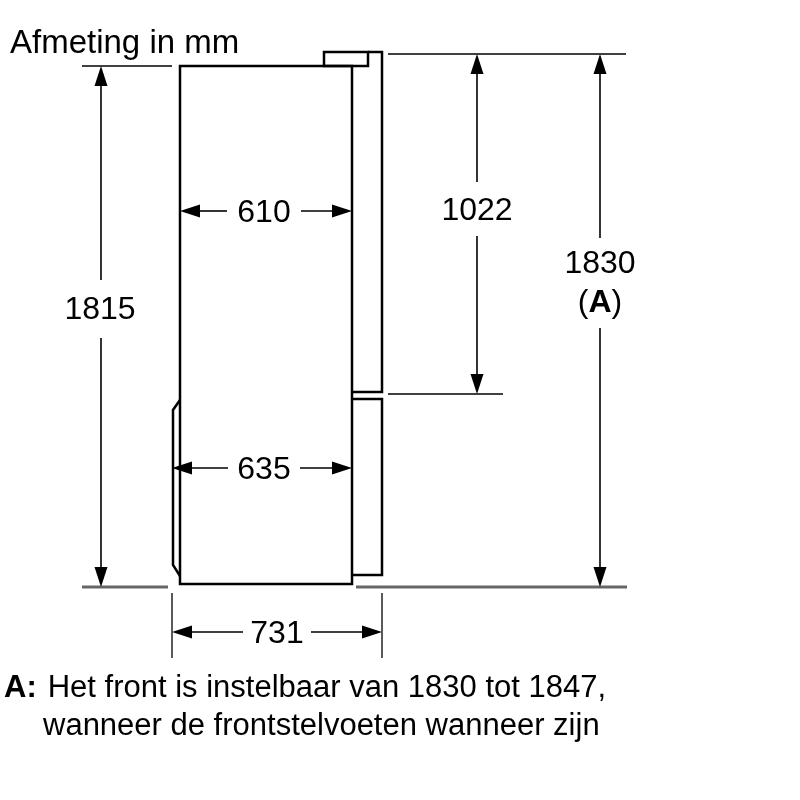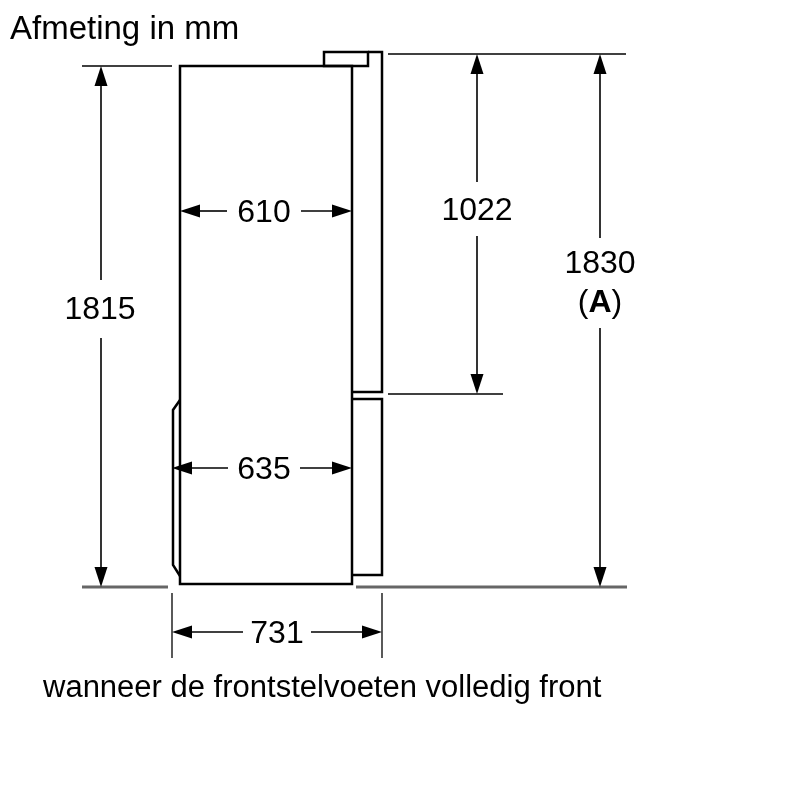--- a/index.html
+++ b/index.html
@@ -12,21 +12,21 @@
     width: 800px;
     height: 800px;
     background: #ffffff;
     font-family: "Liberation Sans", sans-serif;
     color: #000;
     overflow: hidden;
   }
   .title {
     position: absolute;
     left: 10px;
-    top: 8px;
+    top: 22px;
     font-size: 33px;
     line-height: 40px;
     color: #000;
     white-space: nowrap;
   }
   svg.drawing {
     position: absolute;
     left: 0;
     top: 0;
   }
@@ -143,16 +143,17 @@
         <line x1="190" y1="632" x2="243" y2="632"></line>
         <line x1="311" y1="632" x2="364" y2="632"></line>
       </g>
       <polygon points="172,632 192,625.5 192,638.5" fill="#000"></polygon>
       <polygon points="382,632 362,625.5 362,638.5" fill="#000"></polygon>
       <text x="277" y="632" text-anchor="middle" dominant-baseline="central">731</text>
     </g>
   </svg>
 
   <div class="footnote">
-    <div class="fn-cont">wanneer de frontstelvoeten volledig front</div>
+    <div><span class="fn-marker">A:</span><span>Het front is instelbaar van 1830 tot 1847,</span></div>
+    <div class="fn-cont">wanneer de frontstelvoeten wanneer zijn</div>
   </div>
 
 </div>
 
 </body></html>

